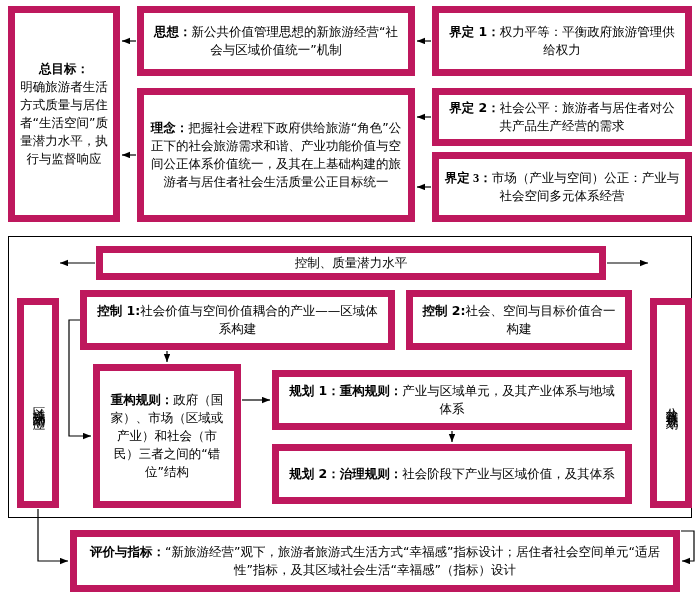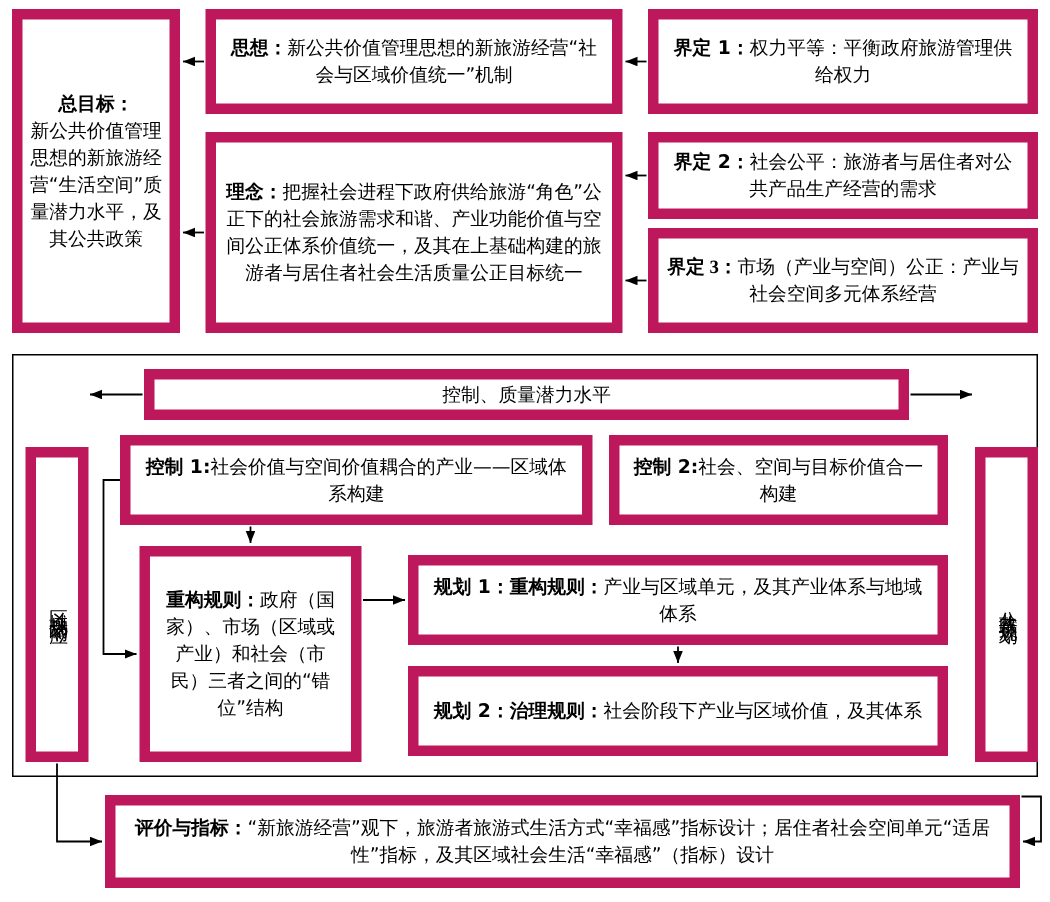--- a/index.html
+++ b/index.html
@@ -54,21 +54,21 @@
   }
 </style>
 </head>
 <body>
 
 <div id="page">
 
   <div class="box" style="left:8px; top:6px; width:112px; height:216px;">
     <span class="txt">
       <b>总目标：</b><br>
-      <span>新公共价值管理思想的新旅游经营“生活空间”质量潜力水平，及其公共政策</span>
+      <span>明确旅游者生活方式质量与居住者“生活空间”质量潜力水平，执行与监督响应</span>
     </span>
   </div>
 
   <div class="box" style="left:137px; top:6px; width:278px; height:70px;">
     <span class="txt">
       <b>思想：</b><span>新公共价值管理思想的新旅游经营“社会与区域价值统一”机制</span>
     </span>
   </div>
 
   <div class="box" style="left:137px; top:88px; width:278px; height:134px;">

